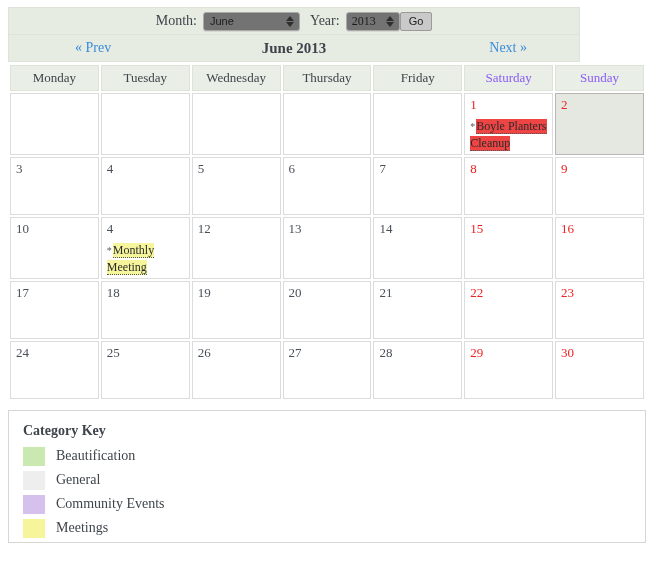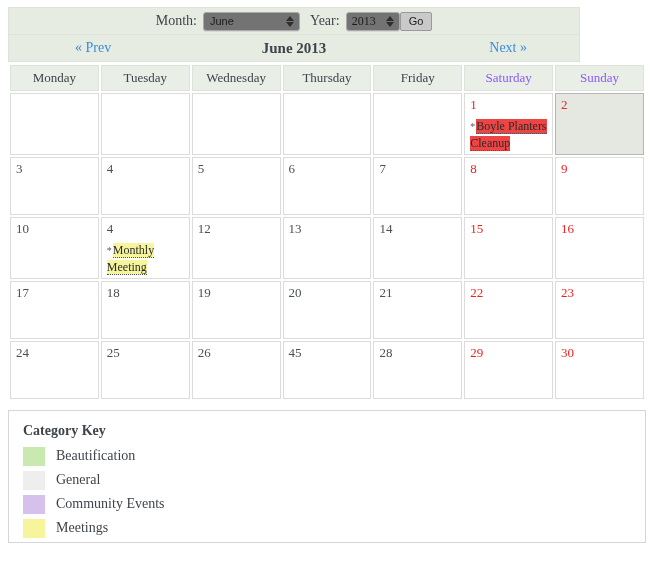--- a/index.html
+++ b/index.html
@@ -365,21 +365,21 @@
           <td class="">
             <span class="daynum">24</span>
           </td>
           <td class="">
             <span class="daynum">25</span>
           </td>
           <td class="">
             <span class="daynum">26</span>
           </td>
           <td class="">
-            <span class="daynum">45</span>
+            <span class="daynum">27</span>
           </td>
           <td class="">
             <span class="daynum">28</span>
           </td>
           <td class="">
             <span class="daynum weekend">29</span>
           </td>
           <td class="">
             <span class="daynum weekend">30</span>
           </td>

